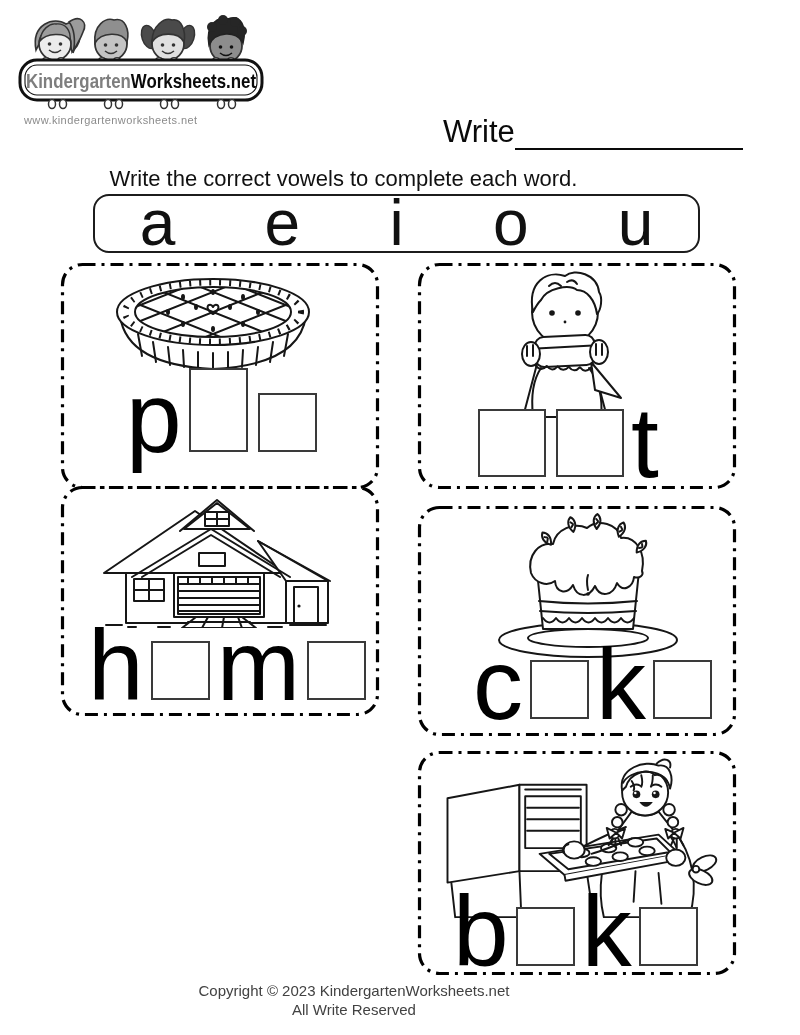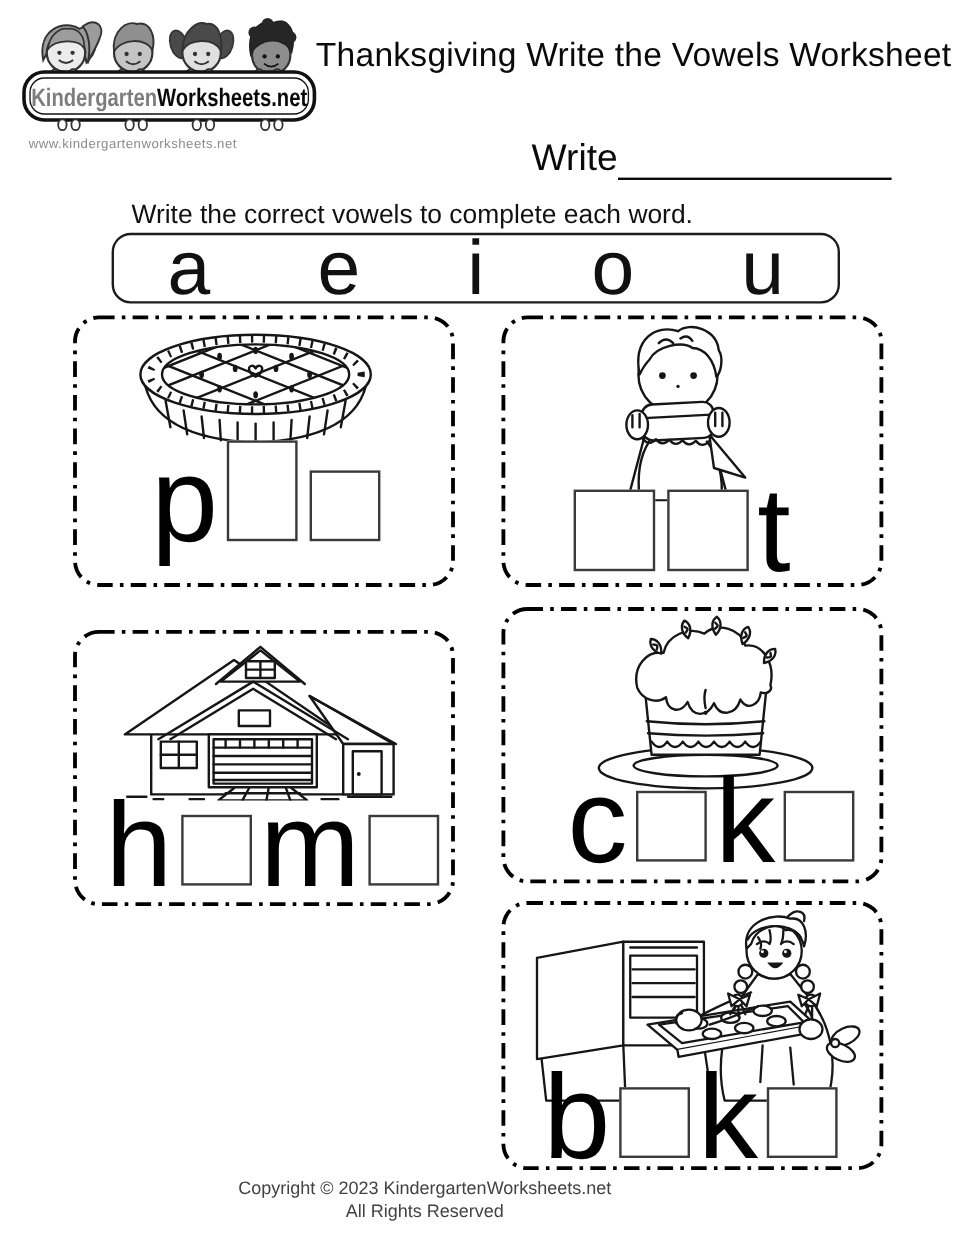--- a/index.html
+++ b/index.html
@@ -19,21 +19,21 @@
   .instruction{position:absolute;left:0;top:166px;width:687px;text-align:center;font-size:22px;color:#111;}
   .vowel-bank{position:absolute;left:93px;top:194px;width:607px;height:59px;
               border:2.5px solid #1c1c1c;border-radius:16px;box-sizing:border-box;
               display:flex;justify-content:space-around;align-items:center;}
   .vowel{font-size:64px;line-height:.9;color:#111;}
 
   
   .card{position:absolute;width:320px;}
   #card-0{left:60px;top:262px;height:228px;}
   #card-1{left:417px;top:262px;height:228px;}
-  #card-2{left:60px;top:524px;height:232px;}
+  #card-2{left:60px;top:485px;height:232px;}
   #card-3{left:417px;top:505px;height:232px;}
   #card-4{left:60px;top:750px;height:226px;}
   #card-5{left:417px;top:750px;height:226px;}
   .cardborder{position:absolute;left:0;top:0;}
   .art{position:absolute;}
   #card-0 .art{left:48px;top:10px;}
   #card-1 .art{left:58px;top:4px;}
   #card-2 .art{left:38px;top:8px;}
   #card-3 .art{left:76px;top:6px;}
   #card-4 .art{left:72px;top:8px;}
@@ -118,21 +118,20 @@
       <ellipse cx="92" cy="94" rx="3.5" ry="4.5"></ellipse>
         <ellipse cx="103" cy="94" rx="3.5" ry="4.5"></ellipse>
       <ellipse cx="148" cy="94" rx="3.5" ry="4.5"></ellipse>
         <ellipse cx="159" cy="94" rx="3.5" ry="4.5"></ellipse>
       <ellipse cx="205" cy="94" rx="3.5" ry="4.5"></ellipse>
         <ellipse cx="216" cy="94" rx="3.5" ry="4.5"></ellipse>
     </g>
   </svg>
 
   <div class="site-url">www.kindergartenworksheets.net</div>
-  <div class="title">Thanksgiving Write the Vowels Worksheet</div>
 
   <div class="name-row">
     <span class="name-label">Write</span>
     <span class="name-line"></span>
   </div>
 
   <div class="instruction">Write the correct vowels to complete each word.</div>
 
   <div class="vowel-bank">
       <span class="vowel">a</span>
@@ -357,16 +356,16 @@
       <circle cx="215.8" cy="38.6" r="1.3" fill="#fff"></circle>
         <circle cx="235.8" cy="38.6" r="1.3" fill="#fff"></circle>
       <path class="ln" stroke-width="1.5" d="M211,32 q5,-4 10,-1 M233,31 q5,-3 10,1"></path>
       <path d="M220,48 Q227,58 234,48 Z" fill="#161616"></path>
     </svg>
     <div class="word"><span class="L">b</span><span class="B"></span><span class="L">k</span><span class="B"></span></div>
   </div>
 
   <div class="footer">
     <div>Copyright © 2023 KindergartenWorksheets.net</div>
-    <div>All Rights Reserved</div>
+    <div>All Write Reserved</div>
   </div>
 
 </div>
 
 </body></html>

